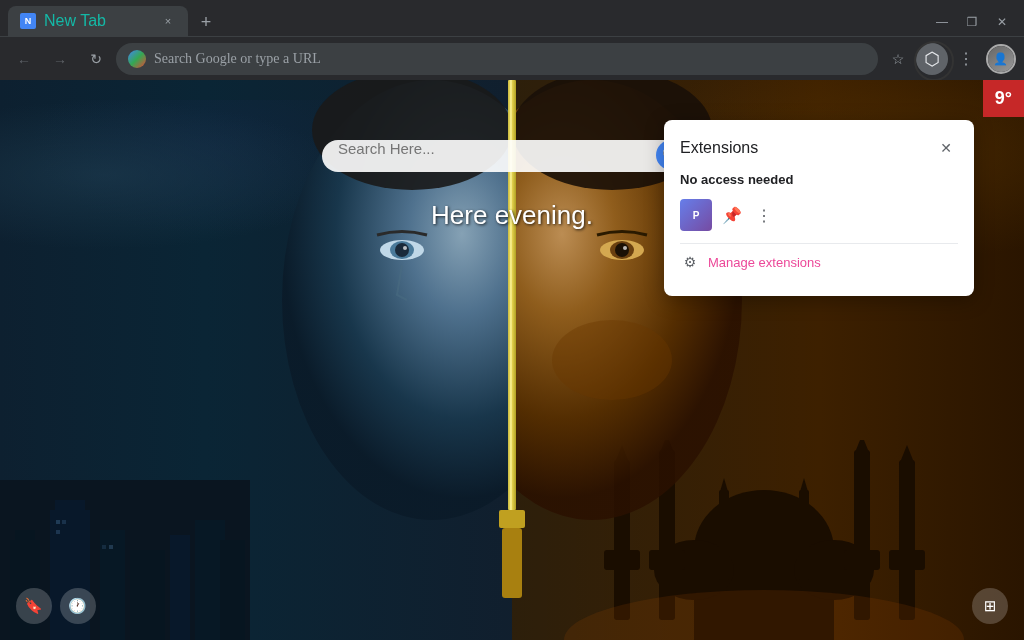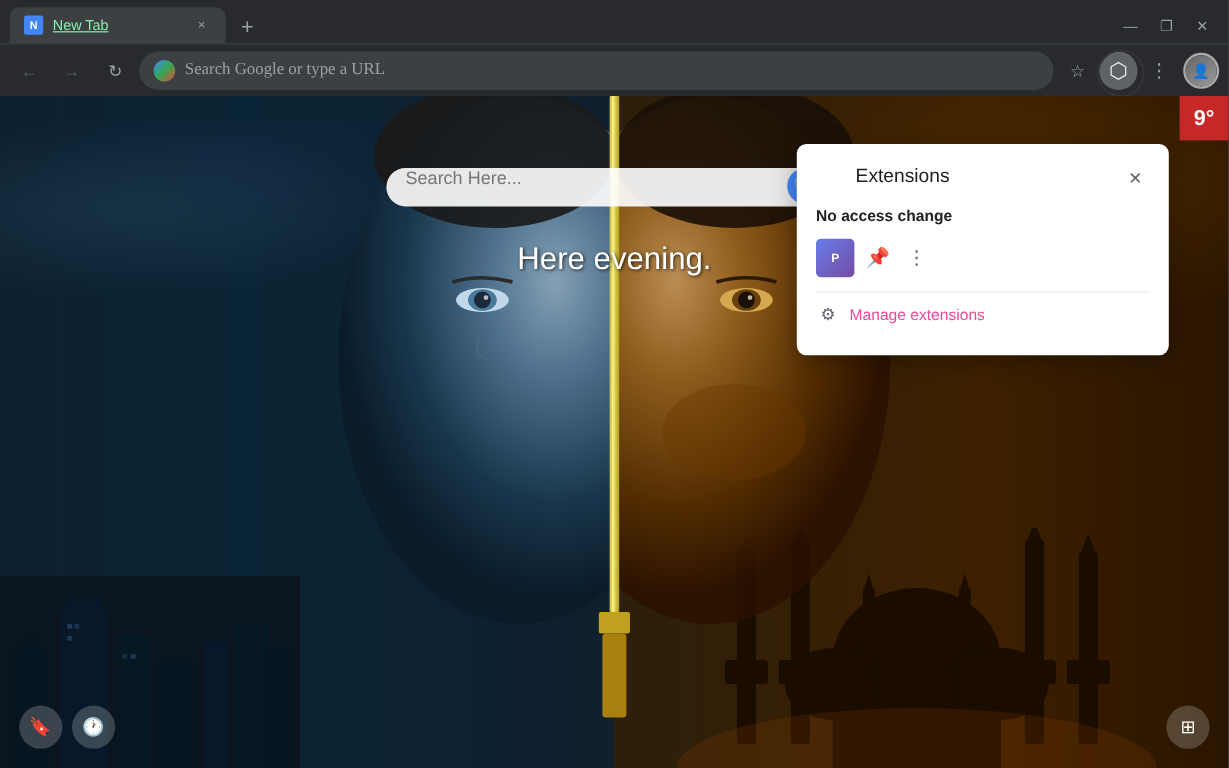--- a/index.html
+++ b/index.html
@@ -28,24 +28,23 @@
       background: #3c4043;
       border-radius: 8px 8px 0 0;
       display: flex;
       align-items: center;
       padding: 0 12px;
       min-width: 180px;
       gap: 8px;
       position: relative;
     }
     .tab-title {
-      font-size: 12px;
-      color: #86efac;
+      font-size: 16px;
+      color: #14b8a6;
       flex: 1;
-      text-decoration: underline;
     }
     .tab-close {
       width: 16px;
       height: 16px;
       border-radius: 50%;
       display: flex;
       align-items: center;
       justify-content: center;
       cursor: pointer;
       font-size: 11px;
@@ -339,21 +338,20 @@
       border-radius: 8px;
       box-shadow: 0 4px 20px rgba(0,0,0,0.3);
       z-index: 100;
       padding: 16px;
     }
     .popup-header {
       display: flex;
       align-items: center;
       justify-content: space-between;
       margin-bottom: 12px;
-      margin-left: 33px;
     }
     .popup-title {
       font-size: 16px;
       color: #202124;
       font-weight: 500;
     }
     .popup-close {
       width: 24px;
       height: 24px;
       border-radius: 50%;
@@ -676,21 +674,21 @@
       <div class="bottom-icon">
         <span>⊞</span>
       </div>
     </div>
 
     <div class="extensions-popup">
       <div class="popup-header">
         <span class="popup-title">Extensions</span>
         <div class="popup-close">✕</div>
       </div>
-      <div class="section-label">No access change</div>
+      <div class="section-label">No access needed</div>
       <div class="extension-item">
         <div class="ext-icon">P</div>
         <span class="ext-pin">📌</span>
         <span class="ext-more">⋮</span>
       </div>
       <div class="manage-link">
         <div class="manage-icon">⚙</div>
         <span class="manage-text">Manage extensions</span>
       </div>
     </div>

